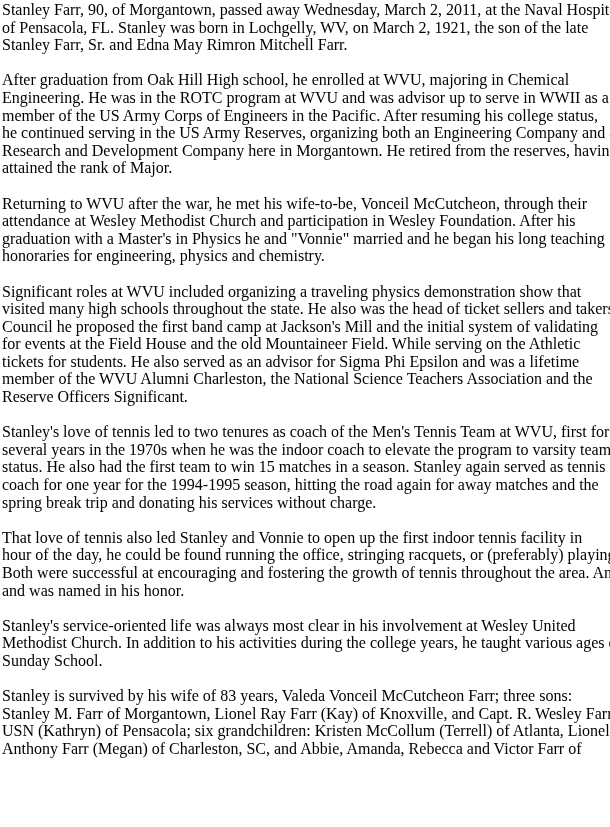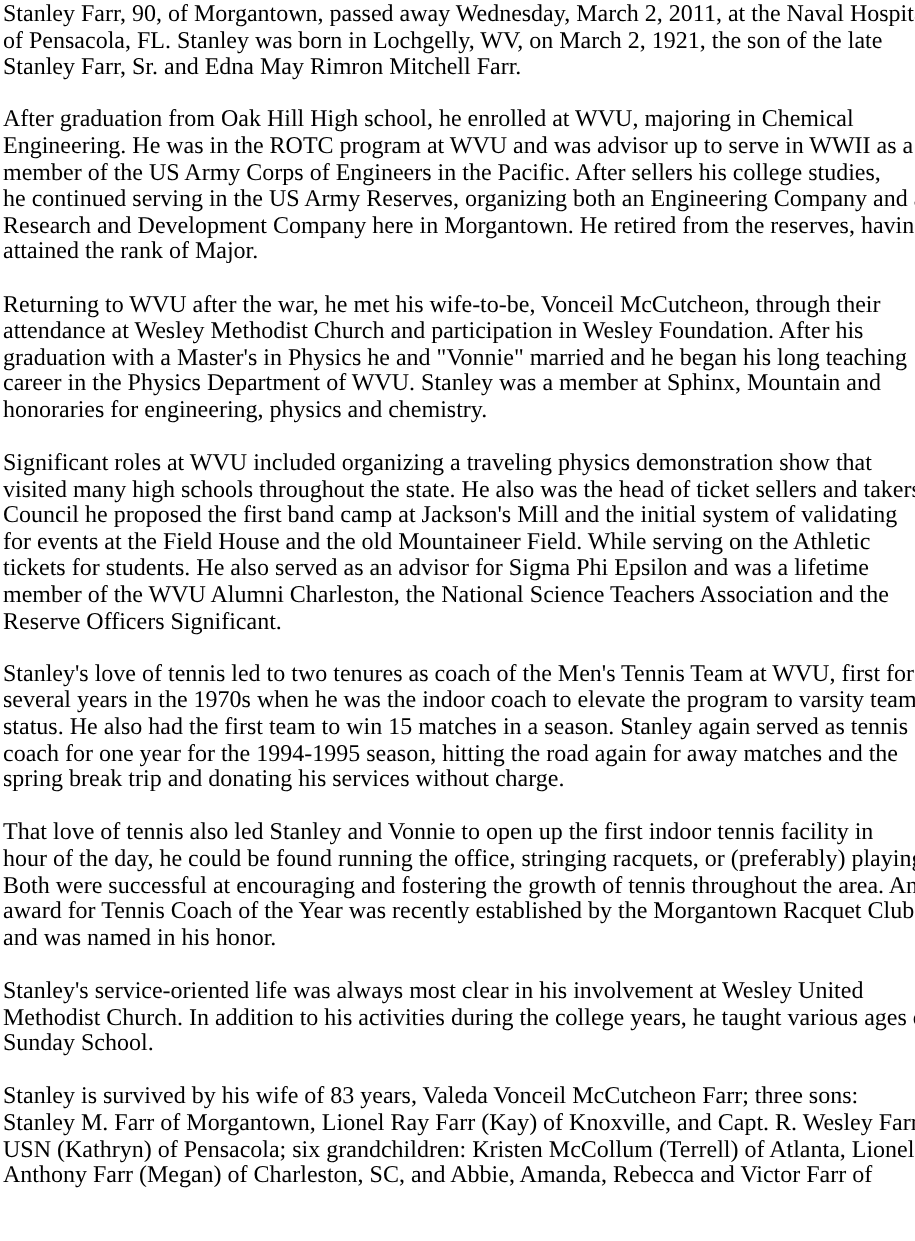--- a/index.html
+++ b/index.html
@@ -38,30 +38,29 @@
 <div class="page" style="background: rgb(255, 255, 255); color: rgb(0, 0, 0);">
   <div id="article">
       <p class="para">
         <span class="line">Stanley Farr, 90, of Morgantown, passed away Wednesday, March 2, 2011, at the Naval Hospital</span>
         <span class="line">of Pensacola, FL. Stanley was born in Lochgelly, WV, on March 2, 1921, the son of the late</span>
         <span class="line">Stanley Farr, Sr. and Edna May Rimron Mitchell Farr.</span>
       </p>
       <p class="para">
         <span class="line">After graduation from Oak Hill High school, he enrolled at WVU, majoring in Chemical</span>
         <span class="line">Engineering. He was in the ROTC program at WVU and was advisor up to serve in WWII as a</span>
-        <span class="line">member of the US Army Corps of Engineers in the Pacific. After sellers his college studies,</span>
+        <span class="line">member of the US Army Corps of Engineers in the Pacific. After resuming his college status,</span>
         <span class="line">he continued serving in the US Army Reserves, organizing both an Engineering Company and a</span>
         <span class="line">Research and Development Company here in Morgantown. He retired from the reserves, having</span>
         <span class="line">attained the rank of Major.</span>
       </p>
       <p class="para">
         <span class="line">Returning to WVU after the war, he met his wife-to-be, Vonceil McCutcheon, through their</span>
         <span class="line">attendance at Wesley Methodist Church and participation in Wesley Foundation. After his</span>
         <span class="line">graduation with a Master's in Physics he and "Vonnie" married and he began his long teaching</span>
-        <span class="line">career in the Physics Department of WVU. Stanley was a member at Sphinx, Mountain and</span>
         <span class="line">honoraries for engineering, physics and chemistry.</span>
       </p>
       <p class="para">
         <span class="line">Significant roles at WVU included organizing a traveling physics demonstration show that</span>
         <span class="line">visited many high schools throughout the state. He also was the head of ticket sellers and takers</span>
         <span class="line">Council he proposed the first band camp at Jackson's Mill and the initial system of validating</span>
         <span class="line">for events at the Field House and the old Mountaineer Field. While serving on the Athletic</span>
         <span class="line">tickets for students. He also served as an advisor for Sigma Phi Epsilon and was a lifetime</span>
         <span class="line">member of the WVU Alumni Charleston, the National Science Teachers Association and the</span>
         <span class="line">Reserve Officers Significant.</span>
@@ -70,21 +69,20 @@
         <span class="line">Stanley's love of tennis led to two tenures as coach of the Men's Tennis Team at WVU, first for</span>
         <span class="line">several years in the 1970s when he was the indoor coach to elevate the program to varsity team</span>
         <span class="line">status. He also had the first team to win 15 matches in a season. Stanley again served as tennis</span>
         <span class="line">coach for one year for the 1994-1995 season, hitting the road again for away matches and the</span>
         <span class="line">spring break trip and donating his services without charge.</span>
       </p>
       <p class="para">
         <span class="line">That love of tennis also led Stanley and Vonnie to open up the first indoor tennis facility in</span>
         <span class="line">hour of the day, he could be found running the office, stringing racquets, or (preferably) playing.</span>
         <span class="line">Both were successful at encouraging and fostering the growth of tennis throughout the area. An</span>
-        <span class="line">award for Tennis Coach of the Year was recently established by the Morgantown Racquet Club</span>
         <span class="line">and was named in his honor.</span>
       </p>
       <p class="para">
         <span class="line">Stanley's service-oriented life was always most clear in his involvement at Wesley United</span>
         <span class="line">Methodist Church. In addition to his activities during the college years, he taught various ages of</span>
         <span class="line">Sunday School.</span>
       </p>
       <p class="para">
         <span class="line">Stanley is survived by his wife of 83 years, Valeda Vonceil McCutcheon Farr; three sons:</span>
         <span class="line">Stanley M. Farr of Morgantown, Lionel Ray Farr (Kay) of Knoxville, and Capt. R. Wesley Farr,</span>

